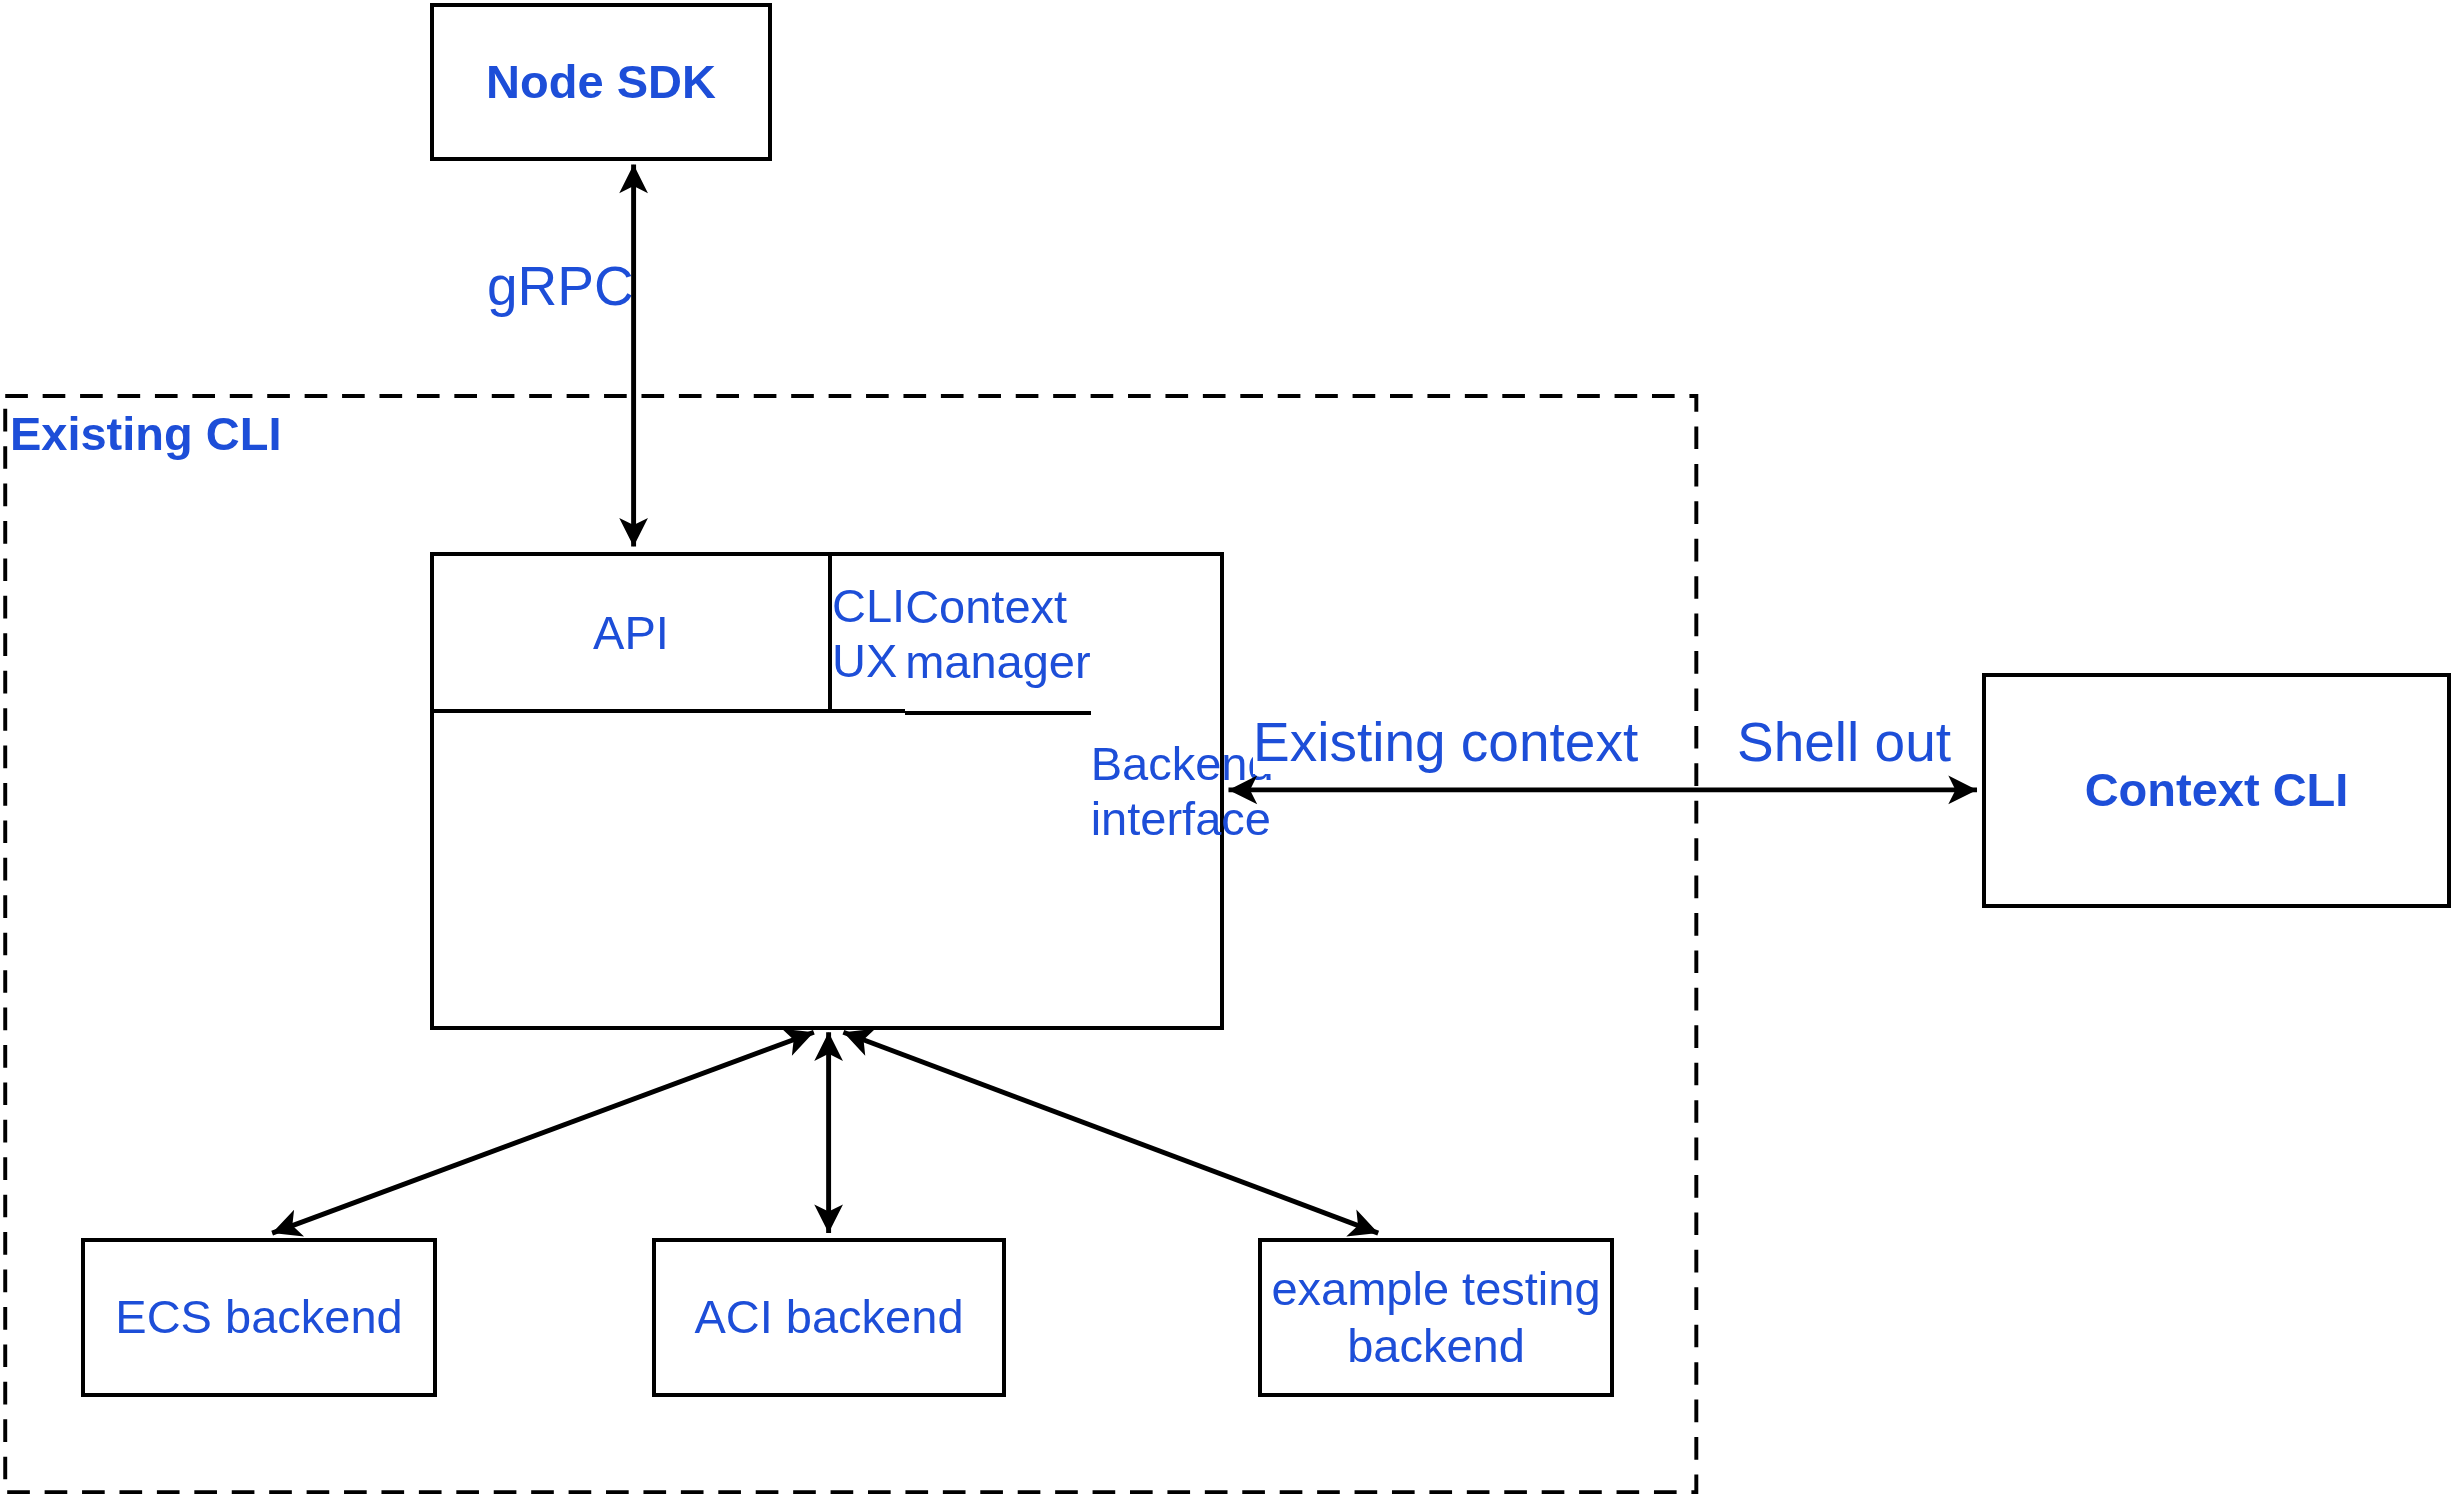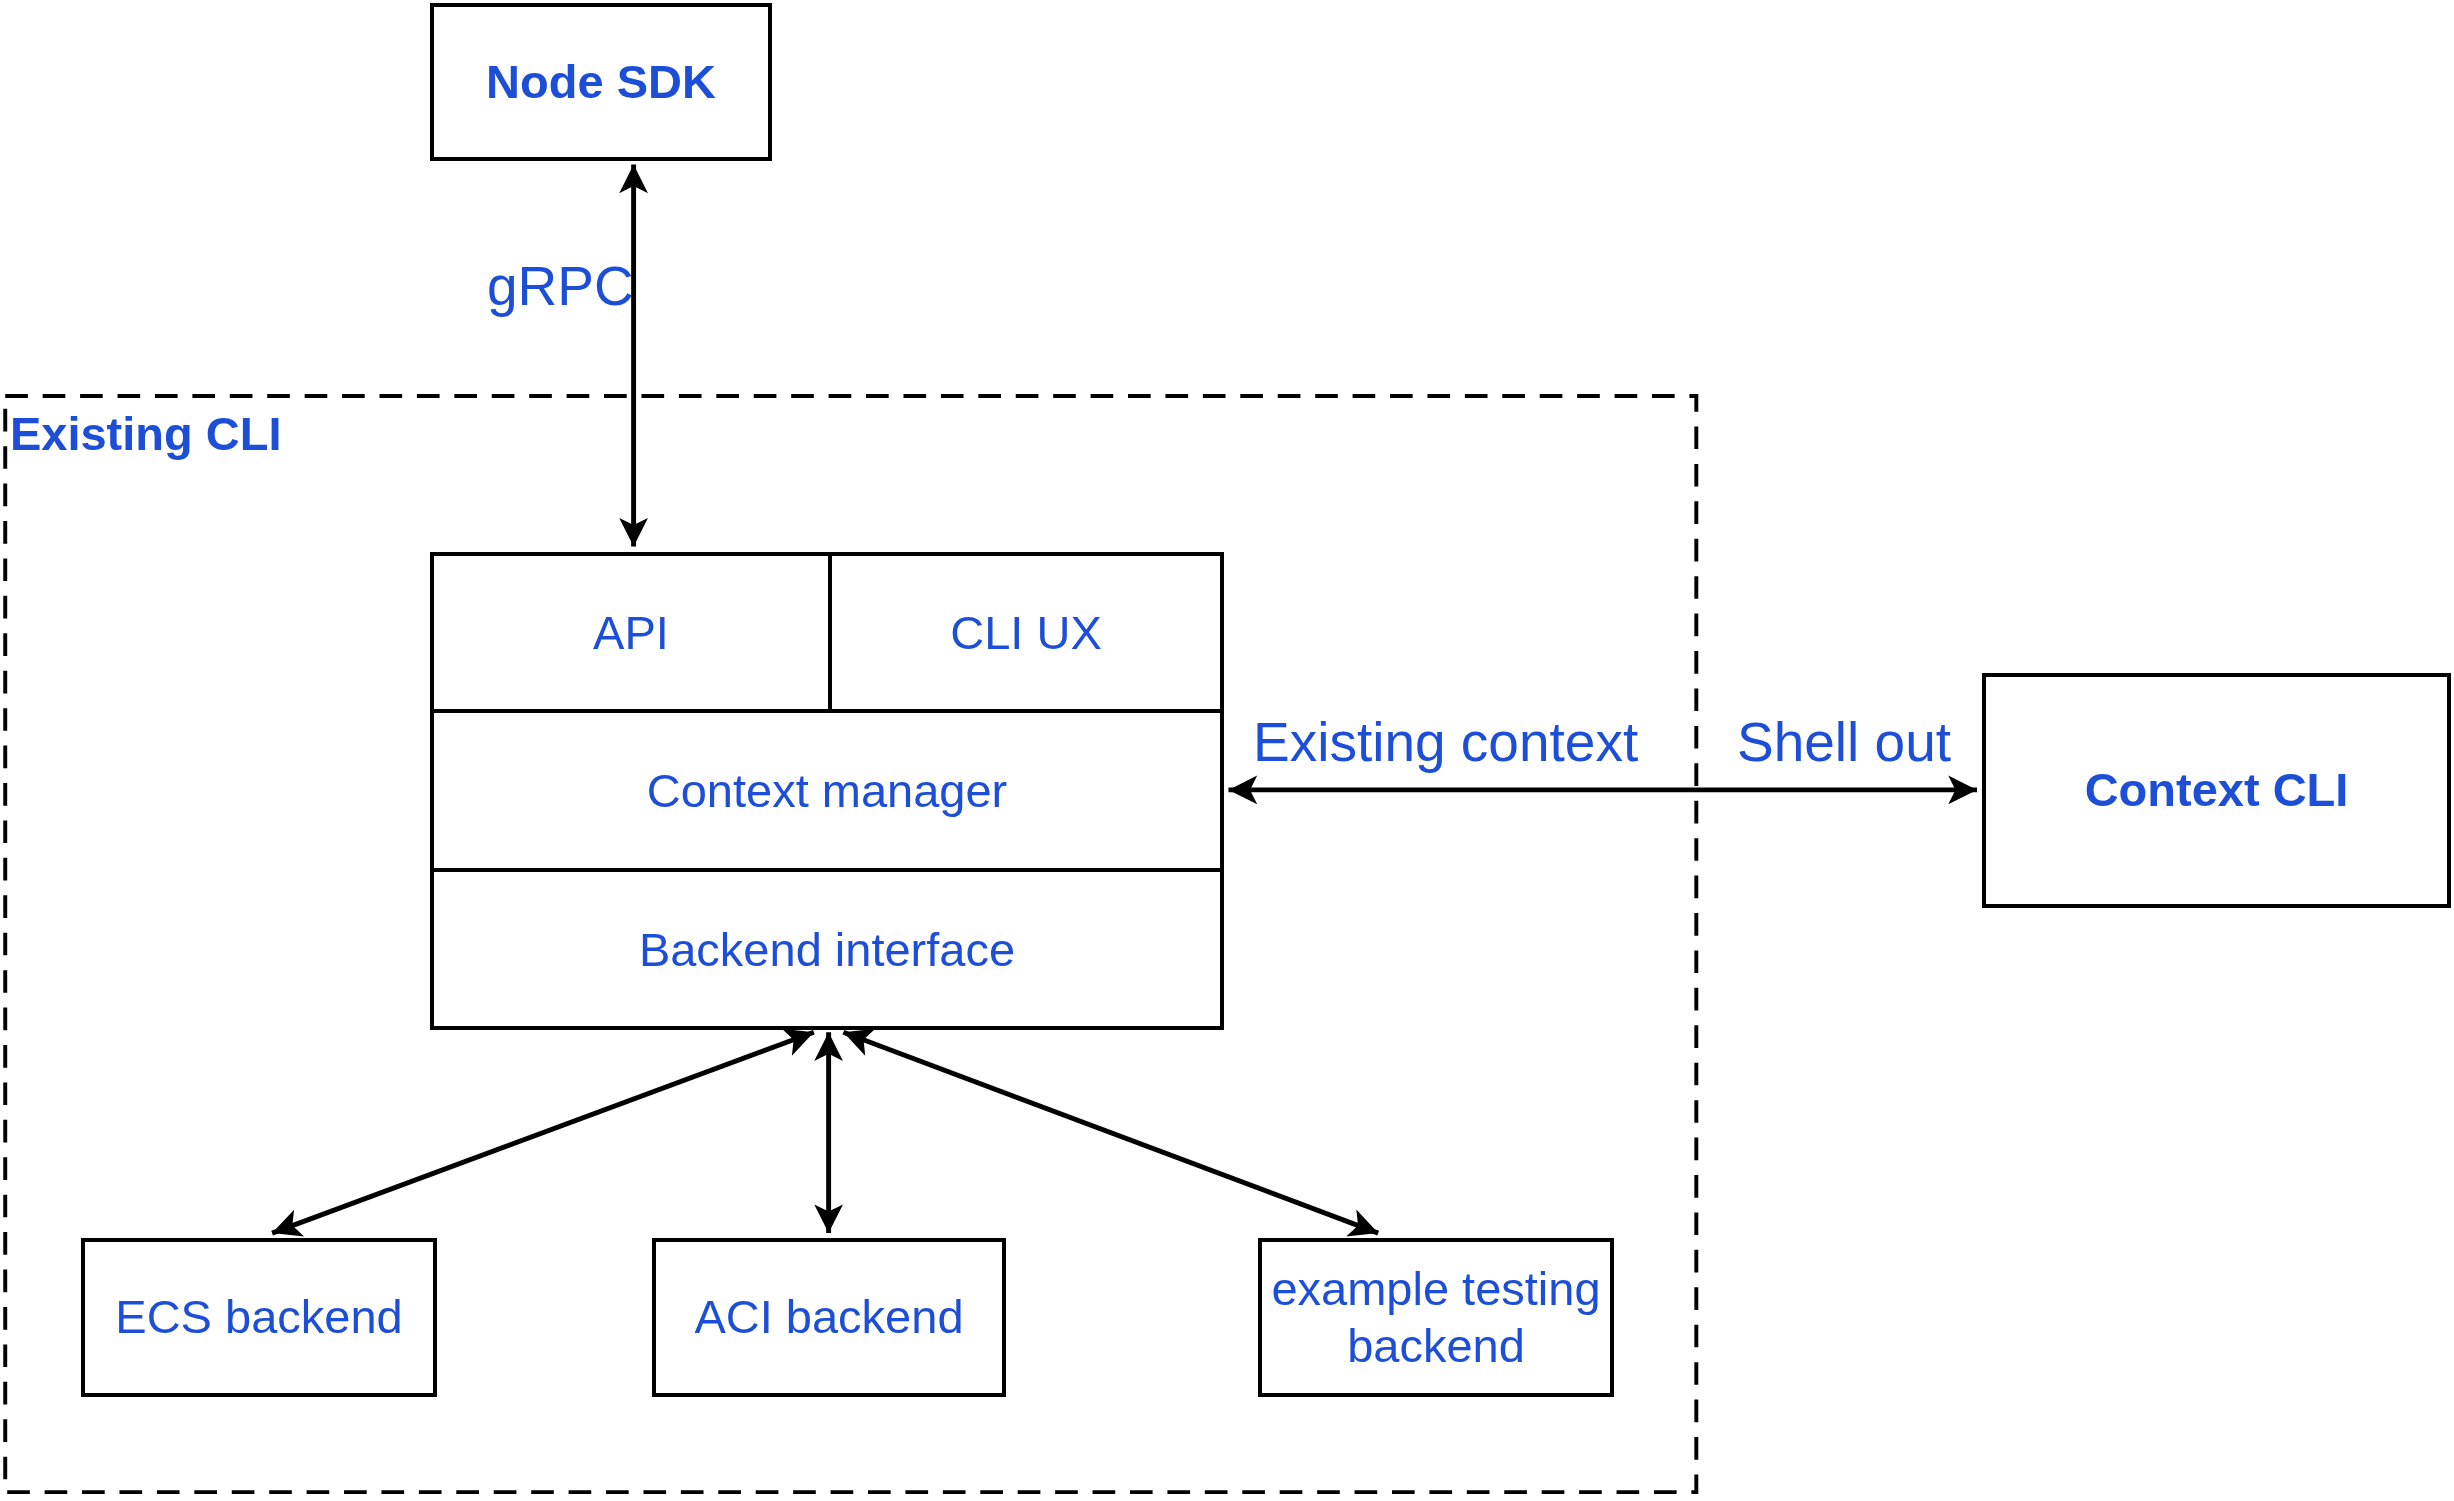--- a/index.html
+++ b/index.html
@@ -30,21 +30,21 @@
   #node-sdk { left: 430px; top: 3px; width: 342px; height: 158px; }
 
   
   #main-stack {
     position: absolute;
     box-sizing: border-box;
     left: 430px; top: 552px; width: 794px; height: 478px;
     border: 4.9px solid #000000;
     background: #ffffff;
     display: flex;
-    flex-direction: column;
+    flex-direction: row;
     font-size: 47px;
   }
   #main-stack .row1 {
     height: 153px;
     border-bottom: 4.9px solid #000000;
     display: flex;
   }
   #main-stack .cell-api {
     width: 394px;
     border-right: 4.9px solid #000000;

